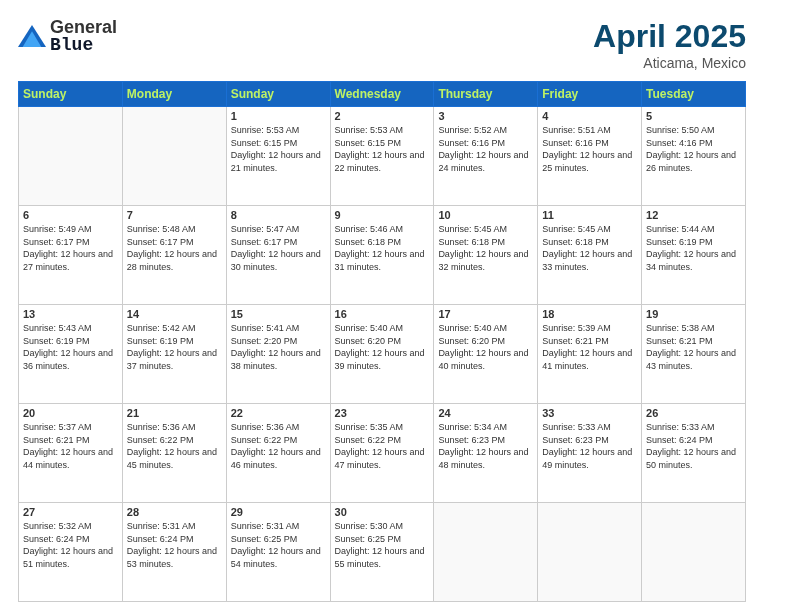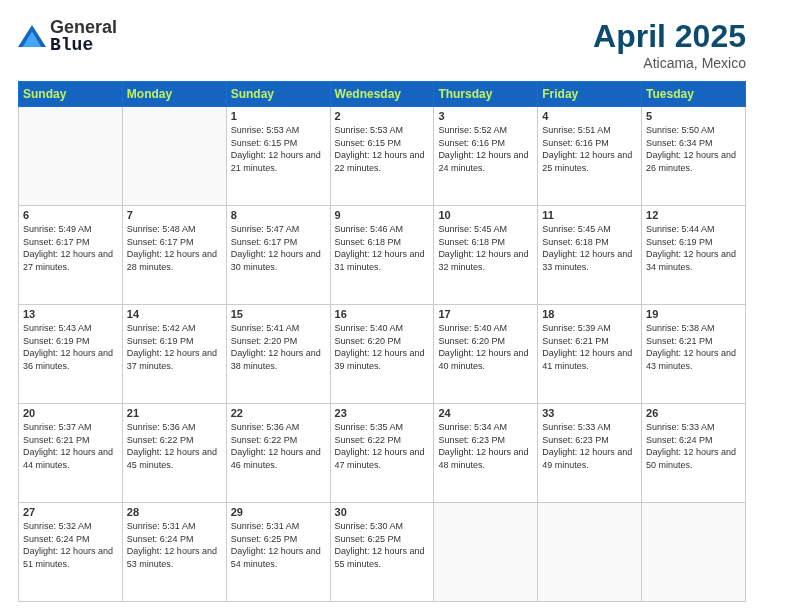--- a/index.html
+++ b/index.html
@@ -156,21 +156,21 @@
           </td>
           <td>
             <span class="day-number">4</span>
             <div class="day-info" style="white-space: pre-line;">Sunrise: 5:51 AM
 Sunset: 6:16 PM
 Daylight: 12 hours and 25 minutes.</div>
           </td>
           <td>
             <span class="day-number">5</span>
             <div class="day-info" style="white-space: pre-line;">Sunrise: 5:50 AM
-Sunset: 6:34 PM
+Sunset: 4:16 PM
 Daylight: 12 hours and 26 minutes.</div>
           </td>
         </tr>
         <tr>
           <td>
             <span class="day-number">6</span>
             <div class="day-info" style="white-space: pre-line;">Sunrise: 5:49 AM
 Sunset: 6:17 PM
 Daylight: 12 hours and 27 minutes.</div>
           </td>

